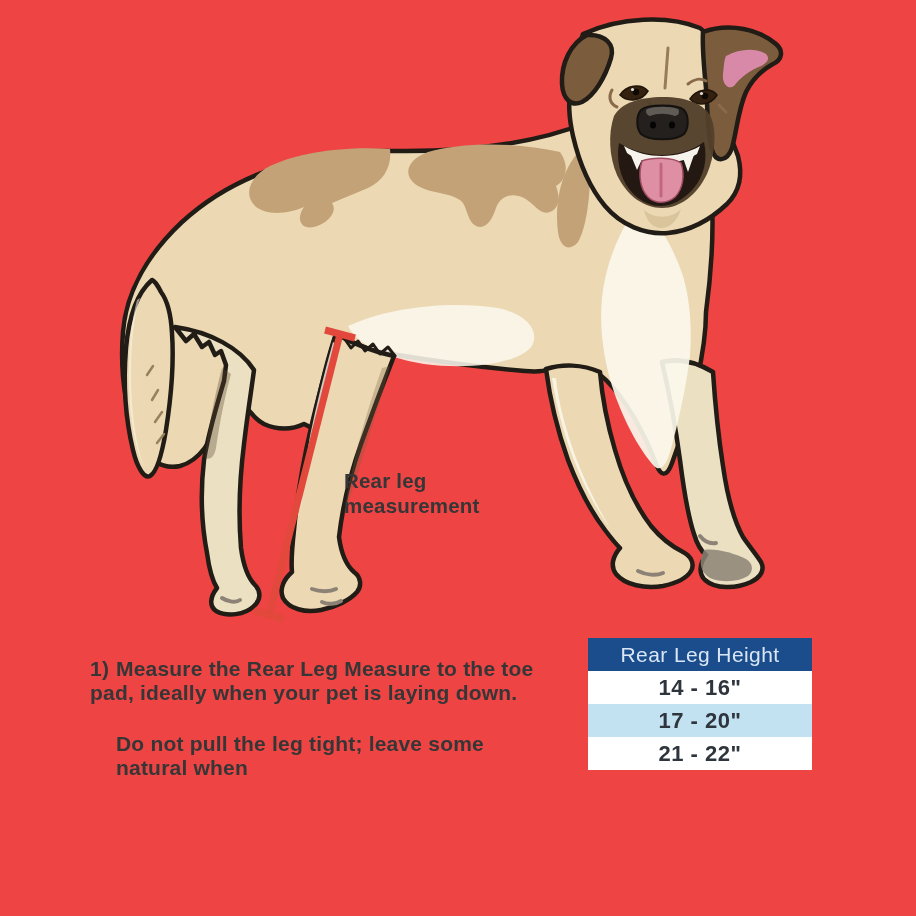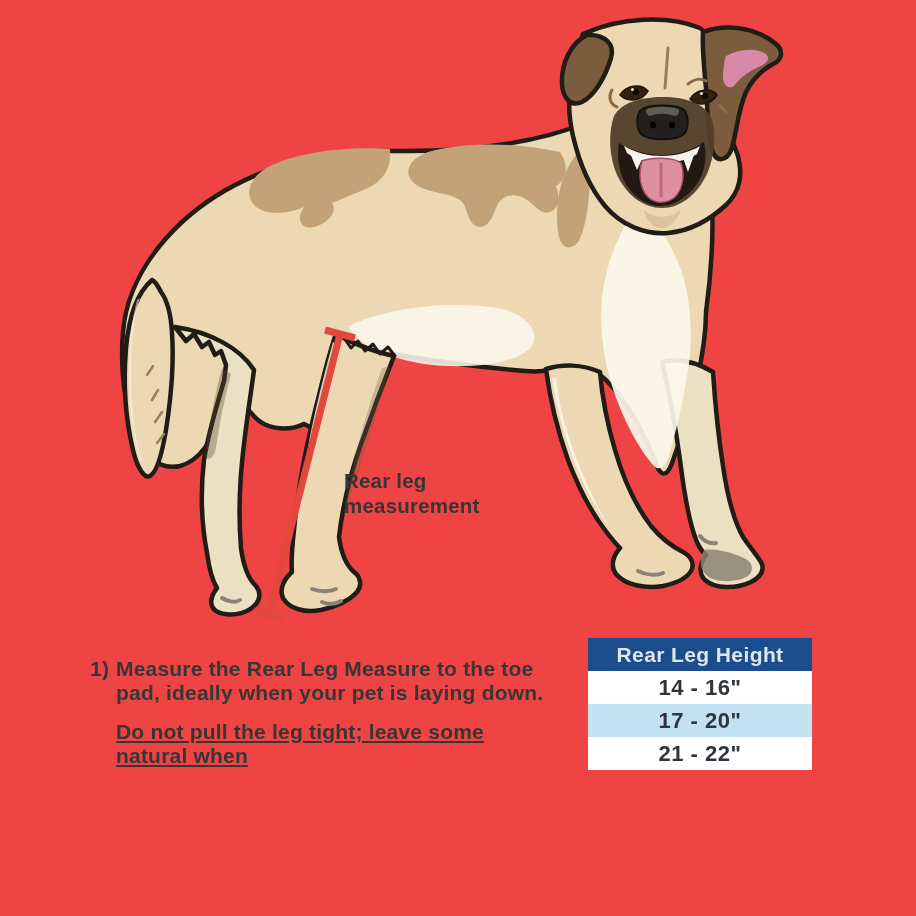--- a/index.html
+++ b/index.html
@@ -31,30 +31,30 @@
     font-size:20.5px;line-height:25px;font-weight:600;color:var(--text-dark);
     letter-spacing:0.2px;
   }
   .instructions{
     position:absolute;left:90px;top:657px;width:490px;
     color:var(--text-dark);font-size:21px;line-height:23.5px;font-weight:600;
     letter-spacing:0.2px;
   }
   .step-row{display:flex;}
   .step-num{flex:0 0 26px;}
-  .cont{margin-left:26px;}
-  .note-block{margin-top:16px;margin-left:26px;text-decoration:underline;}
+  .cont{}
+  .note-block{margin-top:28px;margin-left:26px;}
 
   .size-table{
     position:absolute;left:588px;top:638px;width:224px;
     text-align:center;
   }
   .size-table .thead{
     background:var(--table-header-bg);color:var(--table-header-text);
-    height:33px;line-height:33px;font-size:21px;font-weight:700;letter-spacing:0.4px;
+    height:33px;line-height:33px;font-size:21px;font-weight:400;letter-spacing:0.4px;
   }
   .size-table .trow{
     height:33px;line-height:33px;font-size:22px;font-weight:700;
     color:var(--table-row-text);letter-spacing:0.5px;background:#ffffff;
   }
   .size-table .trow.hl{background:var(--table-row-highlight);}
 </style>
 </head>
 <body>
 

